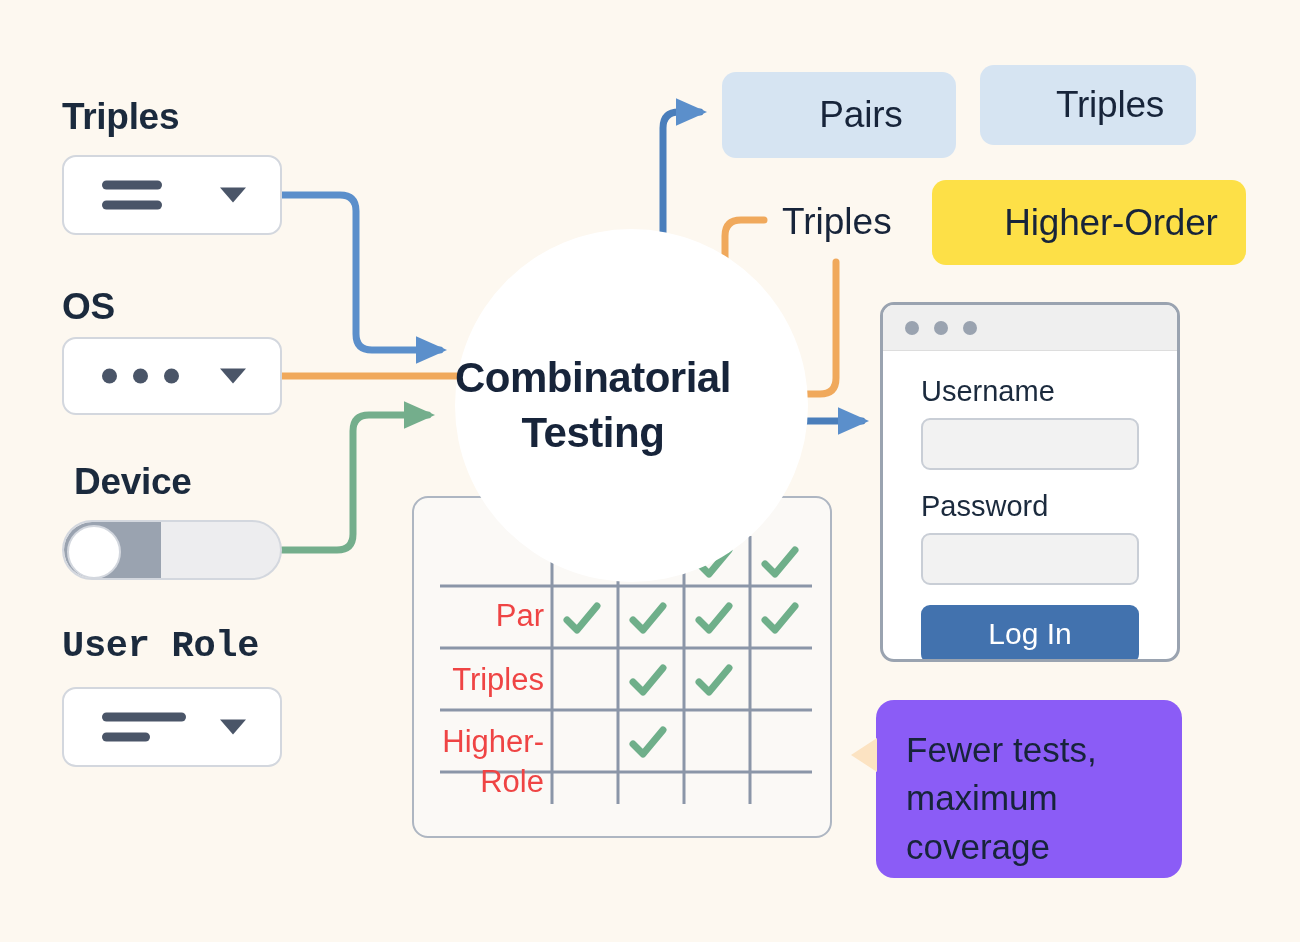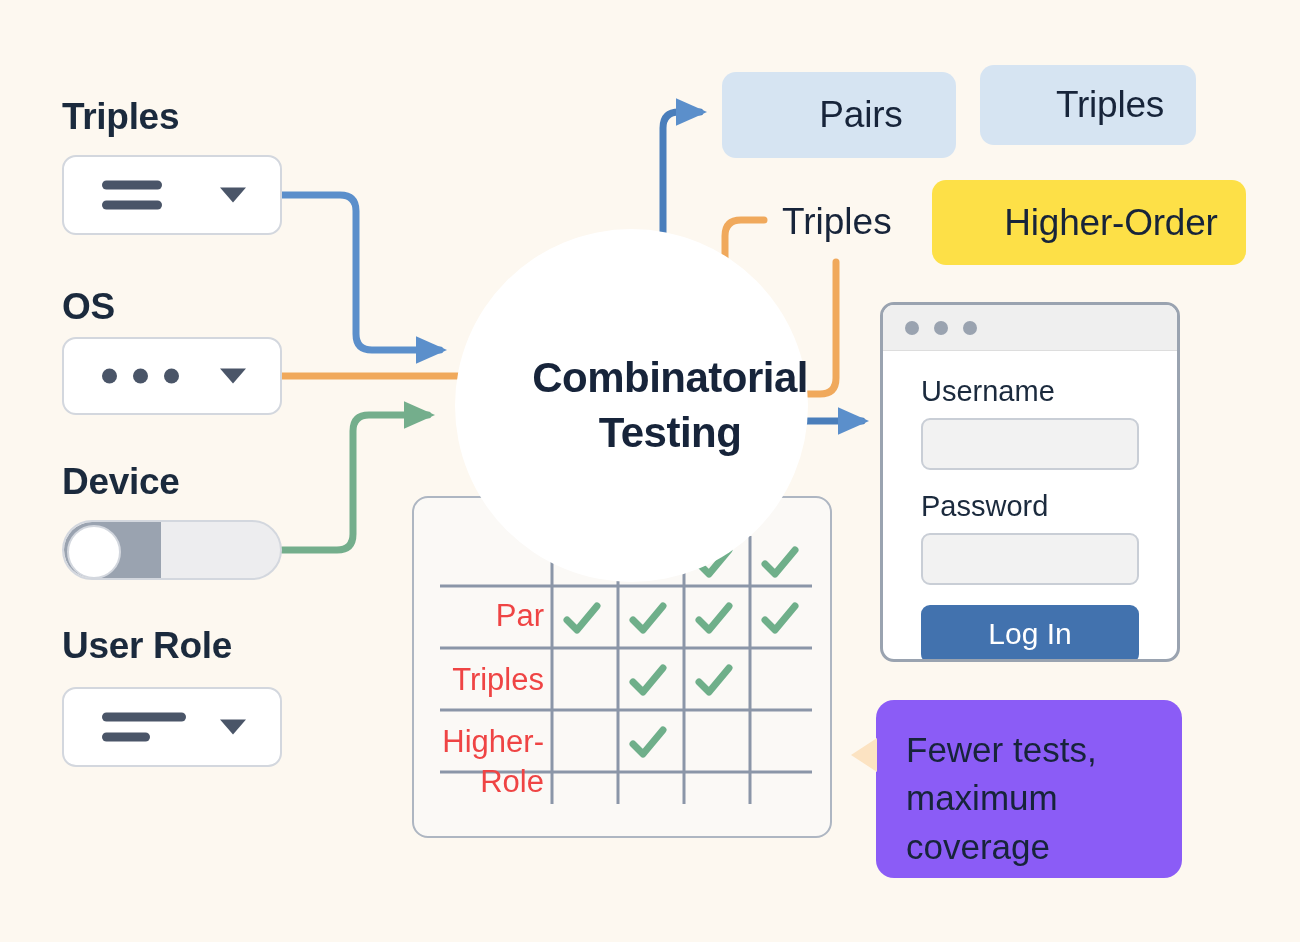--- a/index.html
+++ b/index.html
@@ -100,21 +100,21 @@
     box-sizing: border-box;
   }
 
   
   .hub {
     position: absolute;
     border-radius: 50%;
     background: #FFFFFF;
     display: flex;
     align-items: center;
-    justify-content: flex-end;
+    justify-content: flex-start;
     text-align: center;
   }
   .hub-text {
     font-size: 42px;
     font-weight: 700;
     color: #17243A;
     line-height: 1.3;
     letter-spacing: -0.5px;
   }
 
@@ -285,27 +285,27 @@
   <div class="field-label" style="left:62px; top:286px;">OS</div>
   <div class="dropdown" style="left:62px; top:337px; width:220px; height:78px;">
     <div class="dd-dots">
       <div class="dd-dot"></div>
         <div class="dd-dot"></div>
         <div class="dd-dot"></div>
     </div>
     <div class="dd-caret"></div>
   </div>
 
-  <div class="field-label" style="left:62px; top:461px;">Device</div>
+  <div class="field-label" style="left:74px; top:461px;">Device</div>
   <div class="toggle" style="left:62px; top:520px; width:220px; height:60px;">
     <div class="toggle-fill"></div>
     <div class="toggle-knob"></div>
   </div>
 
-  <div class="field-label" style="left:62px; top:625px;">User Role</div>
+  <div class="field-label" style="left:62px; top:625px;font-family:Liberation Mono, monospace;">User Role</div>
   <div class="dropdown" style="left:62px; top:687px; width:220px; height:80px;">
     <div class="dd-lines">
       <div class="dd-line" style="width:84px;"></div>
       <div class="dd-line" style="width:48px;"></div>
     </div>
     <div class="dd-caret"></div>
   </div>
 
   <div class="matrix-card" style="left:412px; top:496px; width:420px; height:342px;">
 

